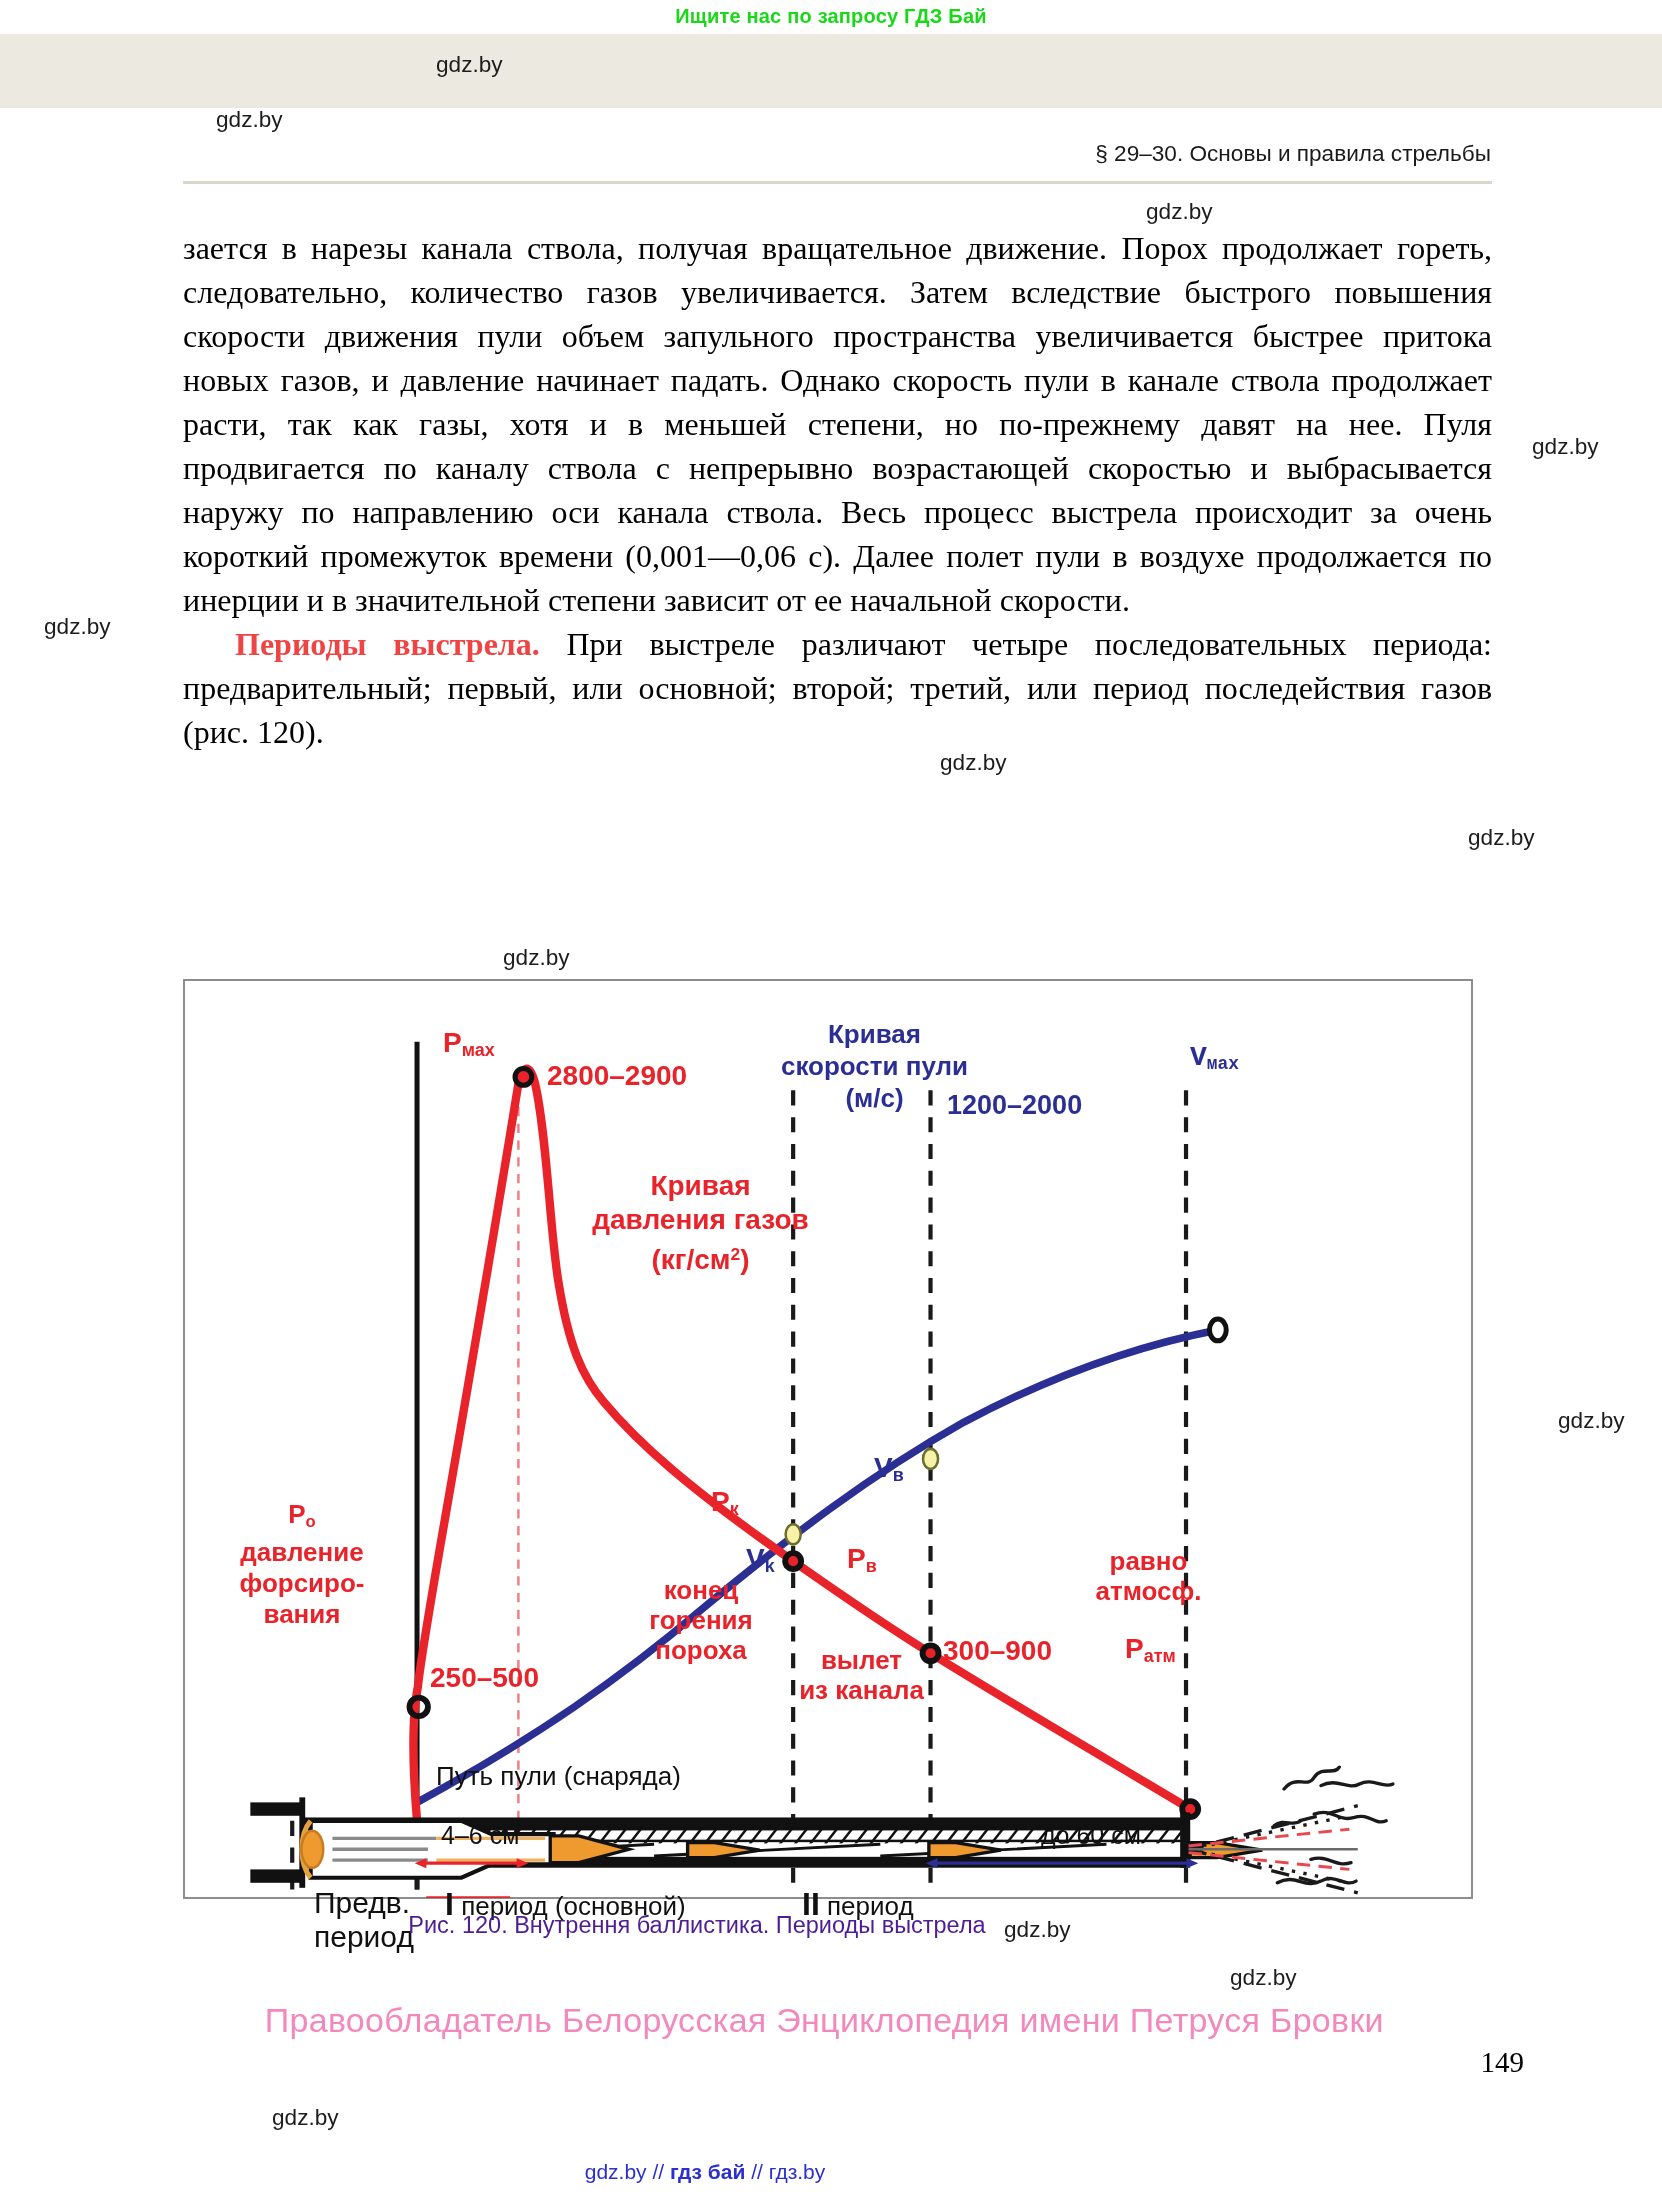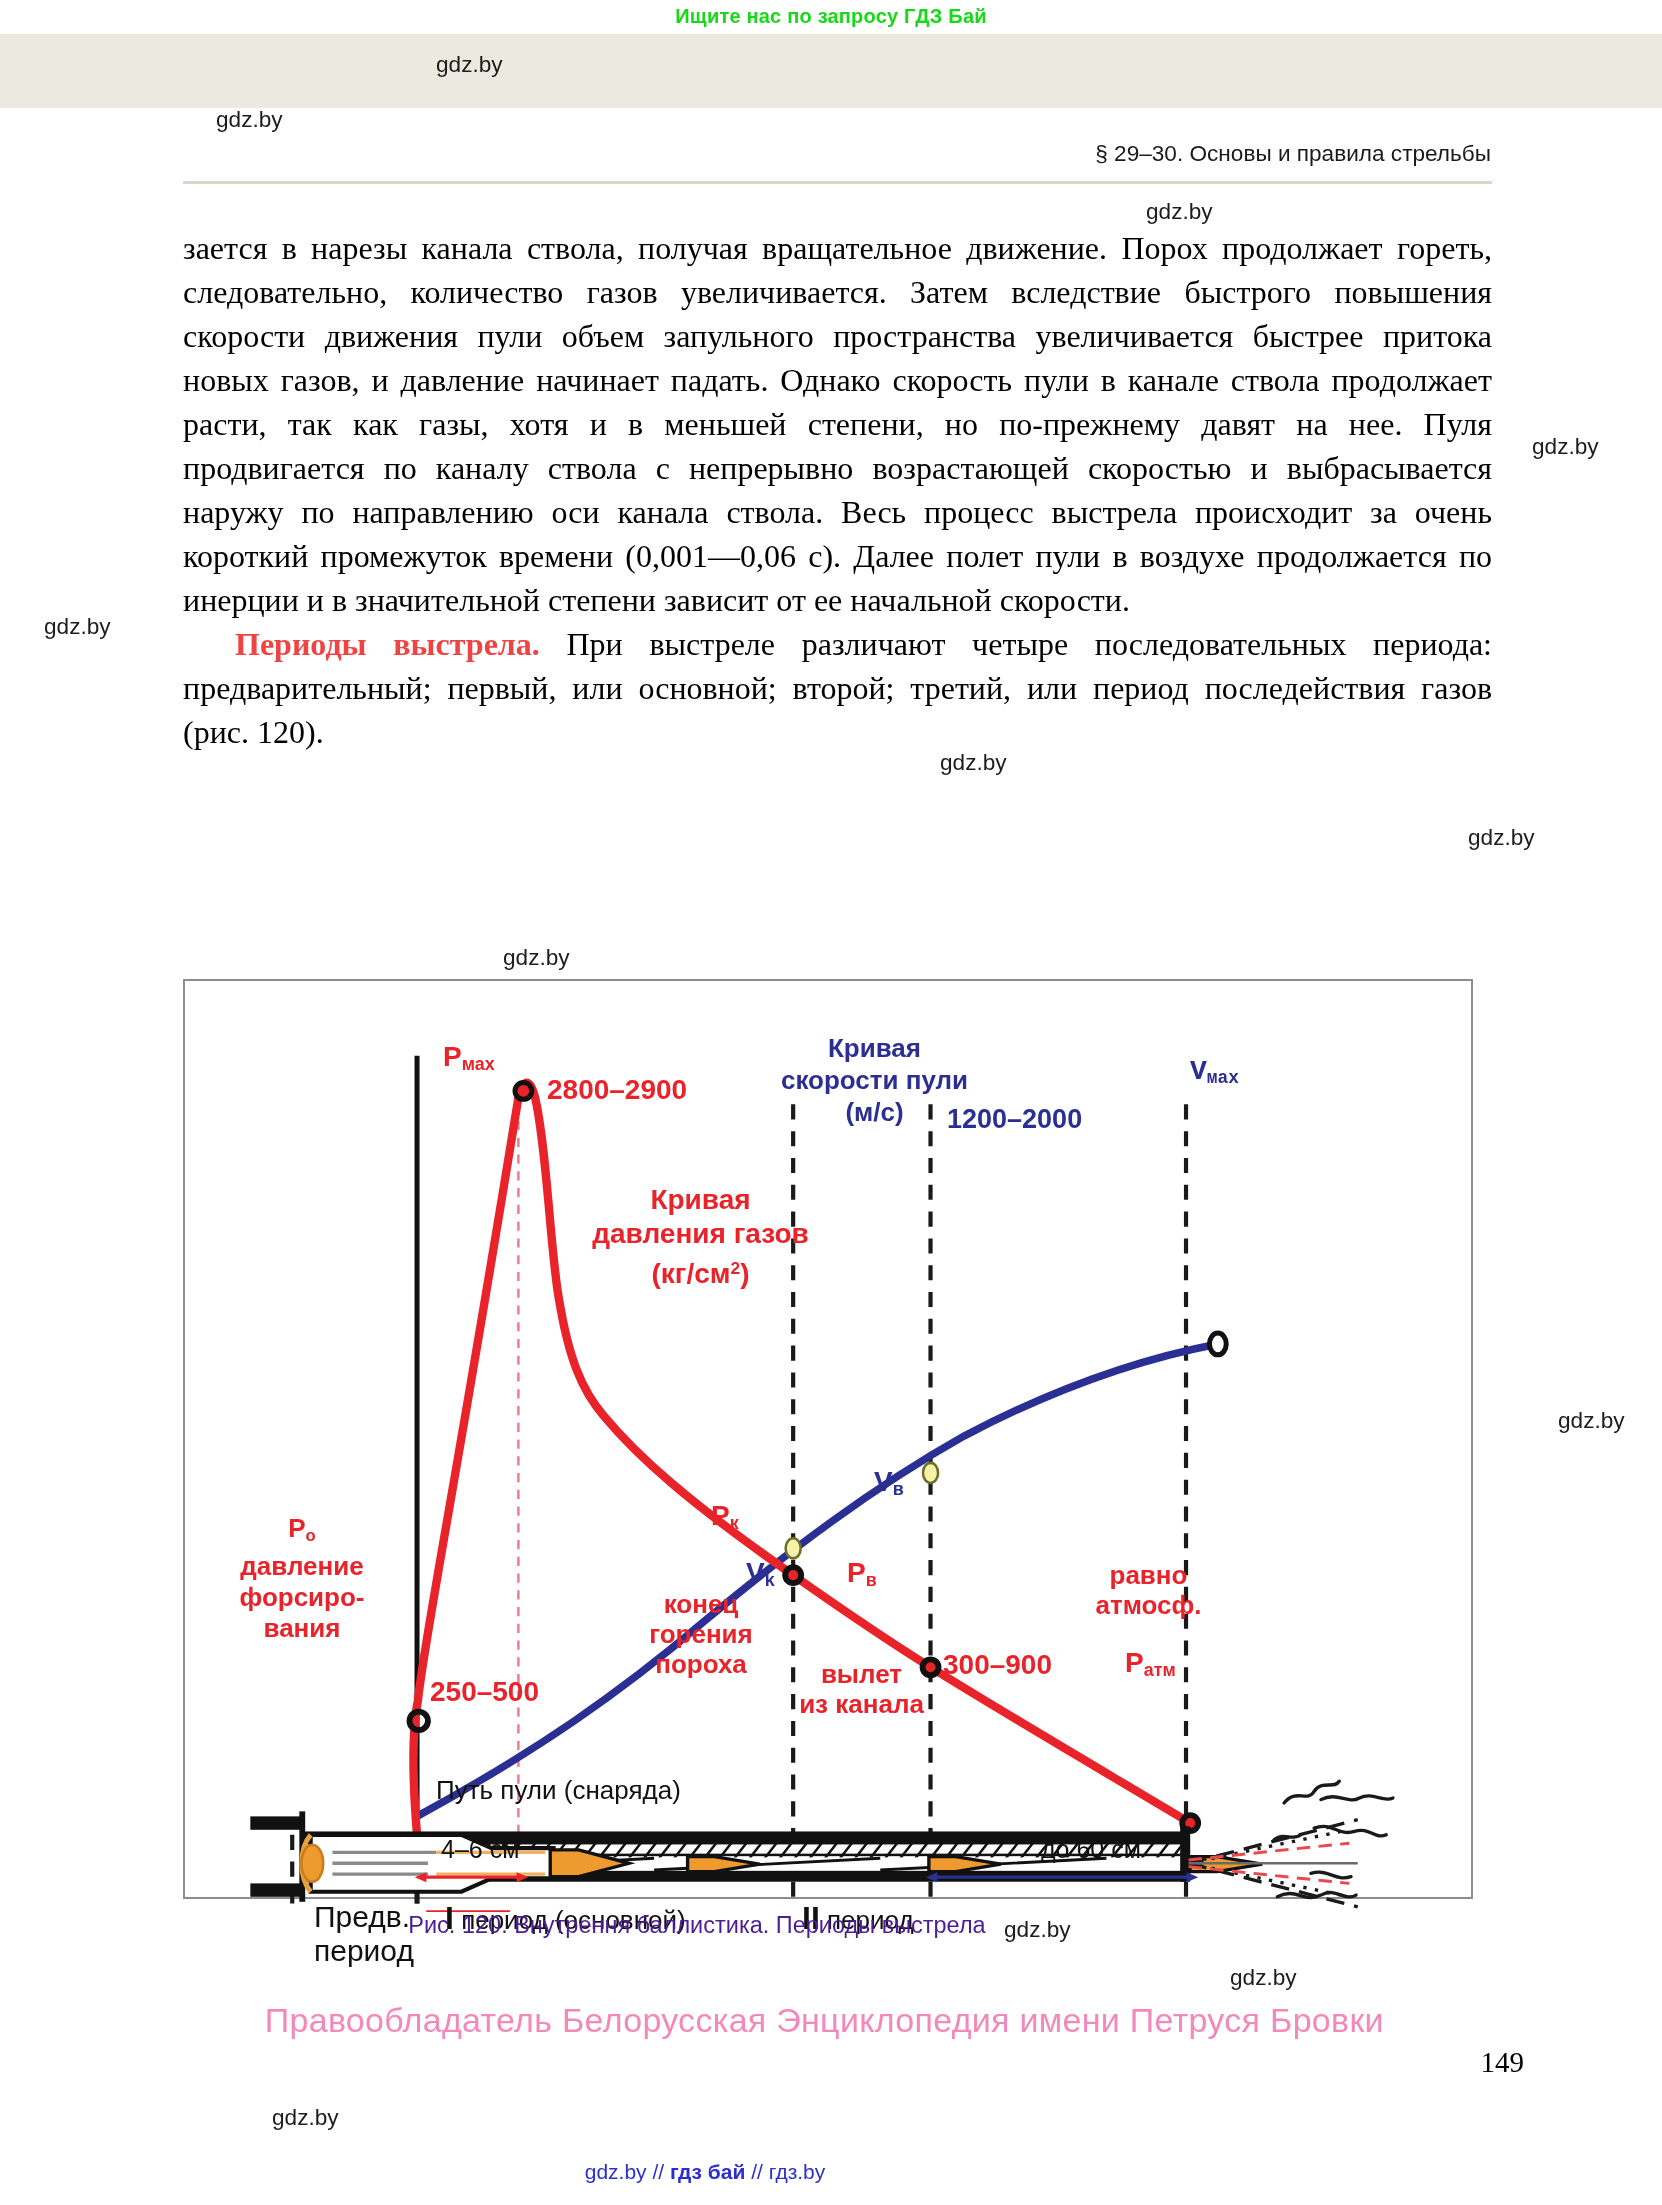--- a/index.html
+++ b/index.html
@@ -56,21 +56,21 @@
   
   #figure-frame{
     top:979px;left:183px;
     width:1290px;height:920px;
     border:2.5px solid #8d8d8d;
     background:#fff;
     box-sizing:border-box;
   }
 
   
-  #fig-canvas{position:absolute;top:16px;left:0;width:1285px;height:1124px;}
+  #fig-canvas{position:absolute;top:2px;left:0;width:1285px;height:1124px;}
 
   
   .lab{position:absolute;font-family:"Liberation Sans", sans-serif;font-weight:bold;}
   .red{color:#e8232a;}
   .blue{color:#2b2f93;}
   .black{color:#111;}
   .sub{font-size:.64em;vertical-align:-0.22em;font-weight:bold;}
   .sup{font-size:.62em;vertical-align:0.5em;font-weight:bold;}
 
   

